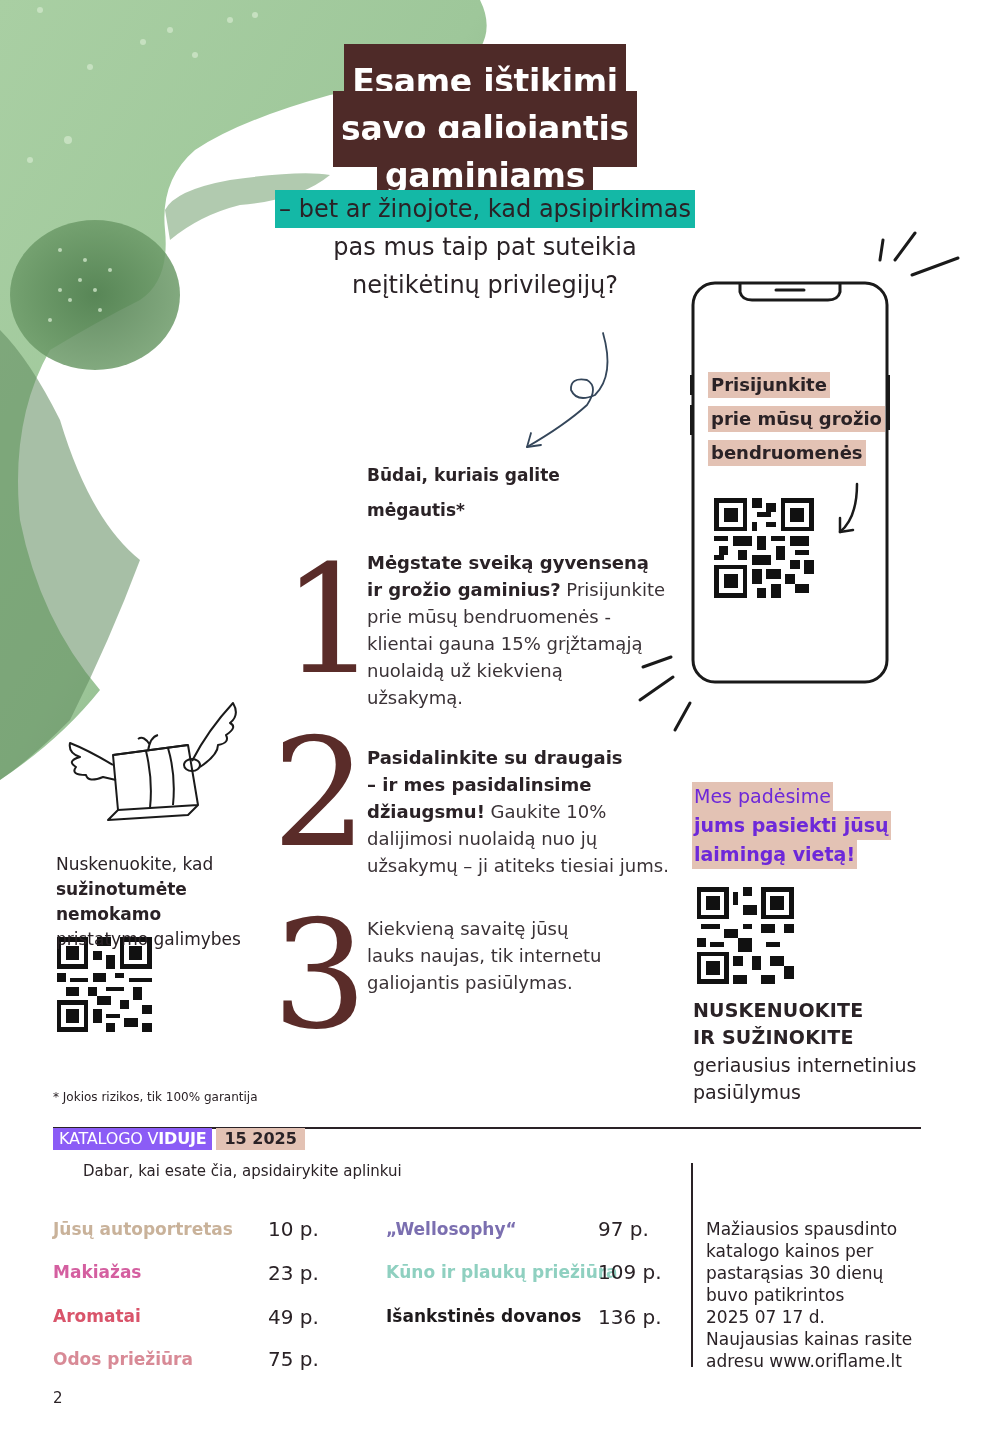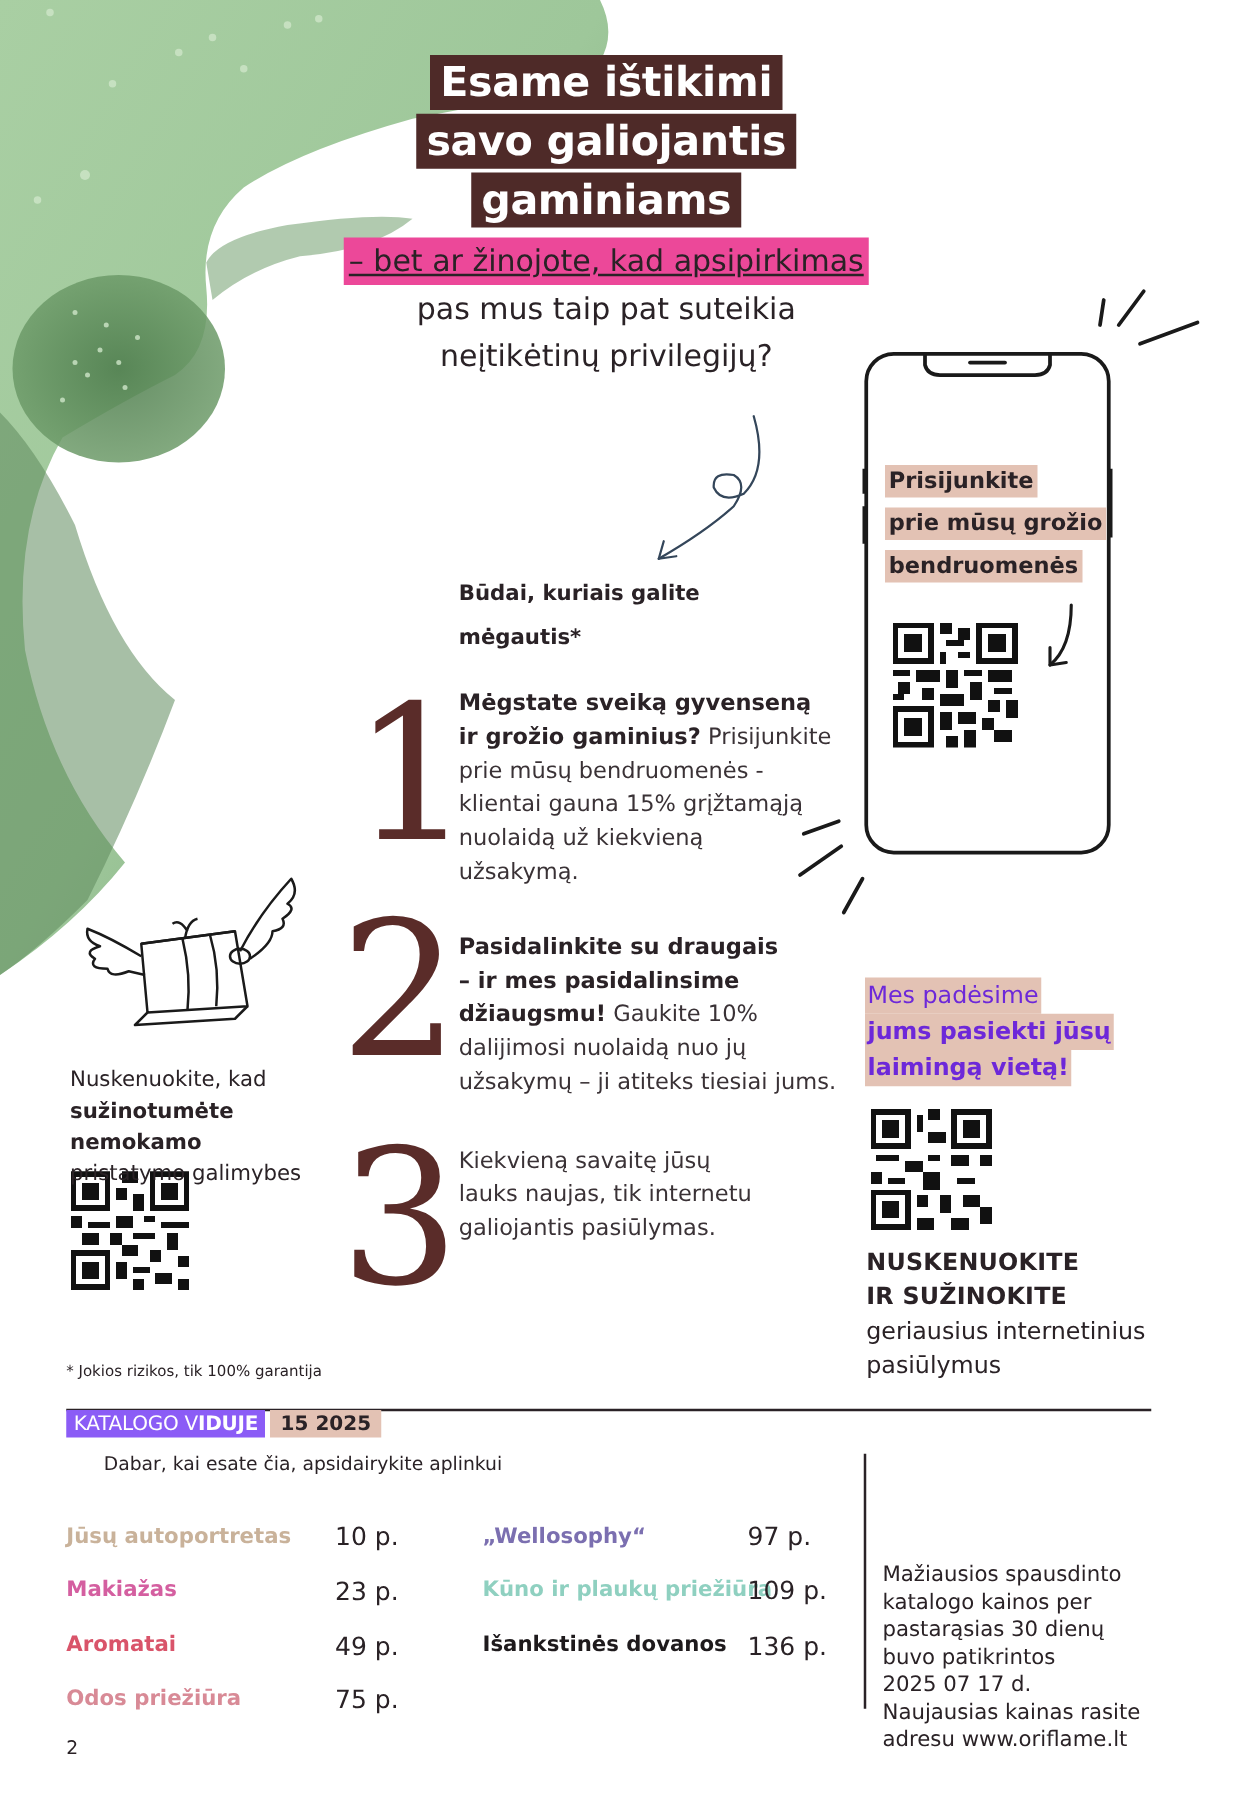--- a/index.html
+++ b/index.html
@@ -6,25 +6,25 @@
   html, body { width: 1000px; height: 1447px; background: #ffffff; overflow: hidden; }
   body { position: relative; font-family: "DejaVu Sans", sans-serif; color: #2a2226; }
 
   .bg-gel { position: absolute; left: 0; top: 0; width: 520px; height: 780px; z-index: 0; }
 
   .abs { position: absolute; }
 
   
   .headline { position: absolute; left: 0; top: 44px; width: 970px; text-align: center; z-index: 2; }
   .hl-line { display: inline-block; background: #4e2a28; color: #fff; font-weight: bold;
-             font-size: 33px; line-height: 44px; padding: 0 8px; margin-bottom: 3px; letter-spacing: -0.3px; }
+             font-size: 33px; line-height: 44px; padding: 16px 8px; margin-bottom: 3px; letter-spacing: -0.3px; }
   .hl-row { height: 47px; }
   .sub { position: absolute; left: 0; top: 190px; width: 970px; text-align: center; z-index: 2;
          font-size: 24px; line-height: 38px; color: #2a2226; }
-  .sub-line { display: inline-block; background: #ec4899; padding: 0 4px; text-decoration: underline; }
+  .sub-line { display: inline-block; background: #14b8a6; padding: 0 4px; }
 
   
   .ways-title { left: 367px; top: 458px; width: 260px; font-size: 17px; font-weight: bold; line-height: 35px; color: #2a2226; }
 
   .bignum { font-family: "DejaVu Serif", serif; color: #5a2c29; font-size: 150px; line-height: 1; font-weight: normal; }
 
   .step { left: 367px; width: 300px; font-size: 18px; line-height: 27px; color: #2a2226; }
   .step b { font-weight: bold; }
   .step span.n { font-weight: normal; color: #3a3236; }
 
@@ -49,21 +49,21 @@
   .cat-line { left: 53px; top: 1127px; width: 868px; height: 1.5px; background: #2a2226; }
   .cat-badge { left: 53px; top: 1128px; height: 22px; display: flex; z-index: 2; }
   .cat-badge .dark { background: #8b5cf6; color: #fff; font-size: 16px; line-height: 22px; padding: 0 6px; letter-spacing: -0.2px; }
   .cat-badge .light { background: #e3c2b4; color: #2a2226; font-size: 16px; line-height: 22px; padding: 0 8px; font-weight: bold; margin-left: 4px; }
   .cat-sub { left: 53px; top: 1162px; font-size: 15px; color: #2a2226; margin-left: 30px; }
 
   .toc { font-size: 17px; font-weight: bold; line-height: 22px; }
   .toc-page { font-size: 20px; line-height: 22px; color: #2a2226; }
 
   .vline { left: 691px; top: 1163px; width: 1.5px; height: 204px; background: #2a2226; }
-  .price-note { left: 706px; top: 1218px; width: 230px; font-size: 17px; line-height: 22px; color: #2a2226; margin-top: 31px; }
+  .price-note { left: 706px; top: 1218px; width: 230px; font-size: 17px; line-height: 22px; color: #2a2226; }
 
   .pagenum { left: 53px; top: 1389px; font-size: 15px; color: #2a2226; }
 </style>
 </head>
 <body>
 
 <svg class="bg-gel" viewBox="0 0 520 780" preserveAspectRatio="none">
   <defs>
     <linearGradient id="g1" x1="0" y1="0" x2="1" y2="1">
       <stop offset="0" stop-color="#a9cfa3"></stop>

